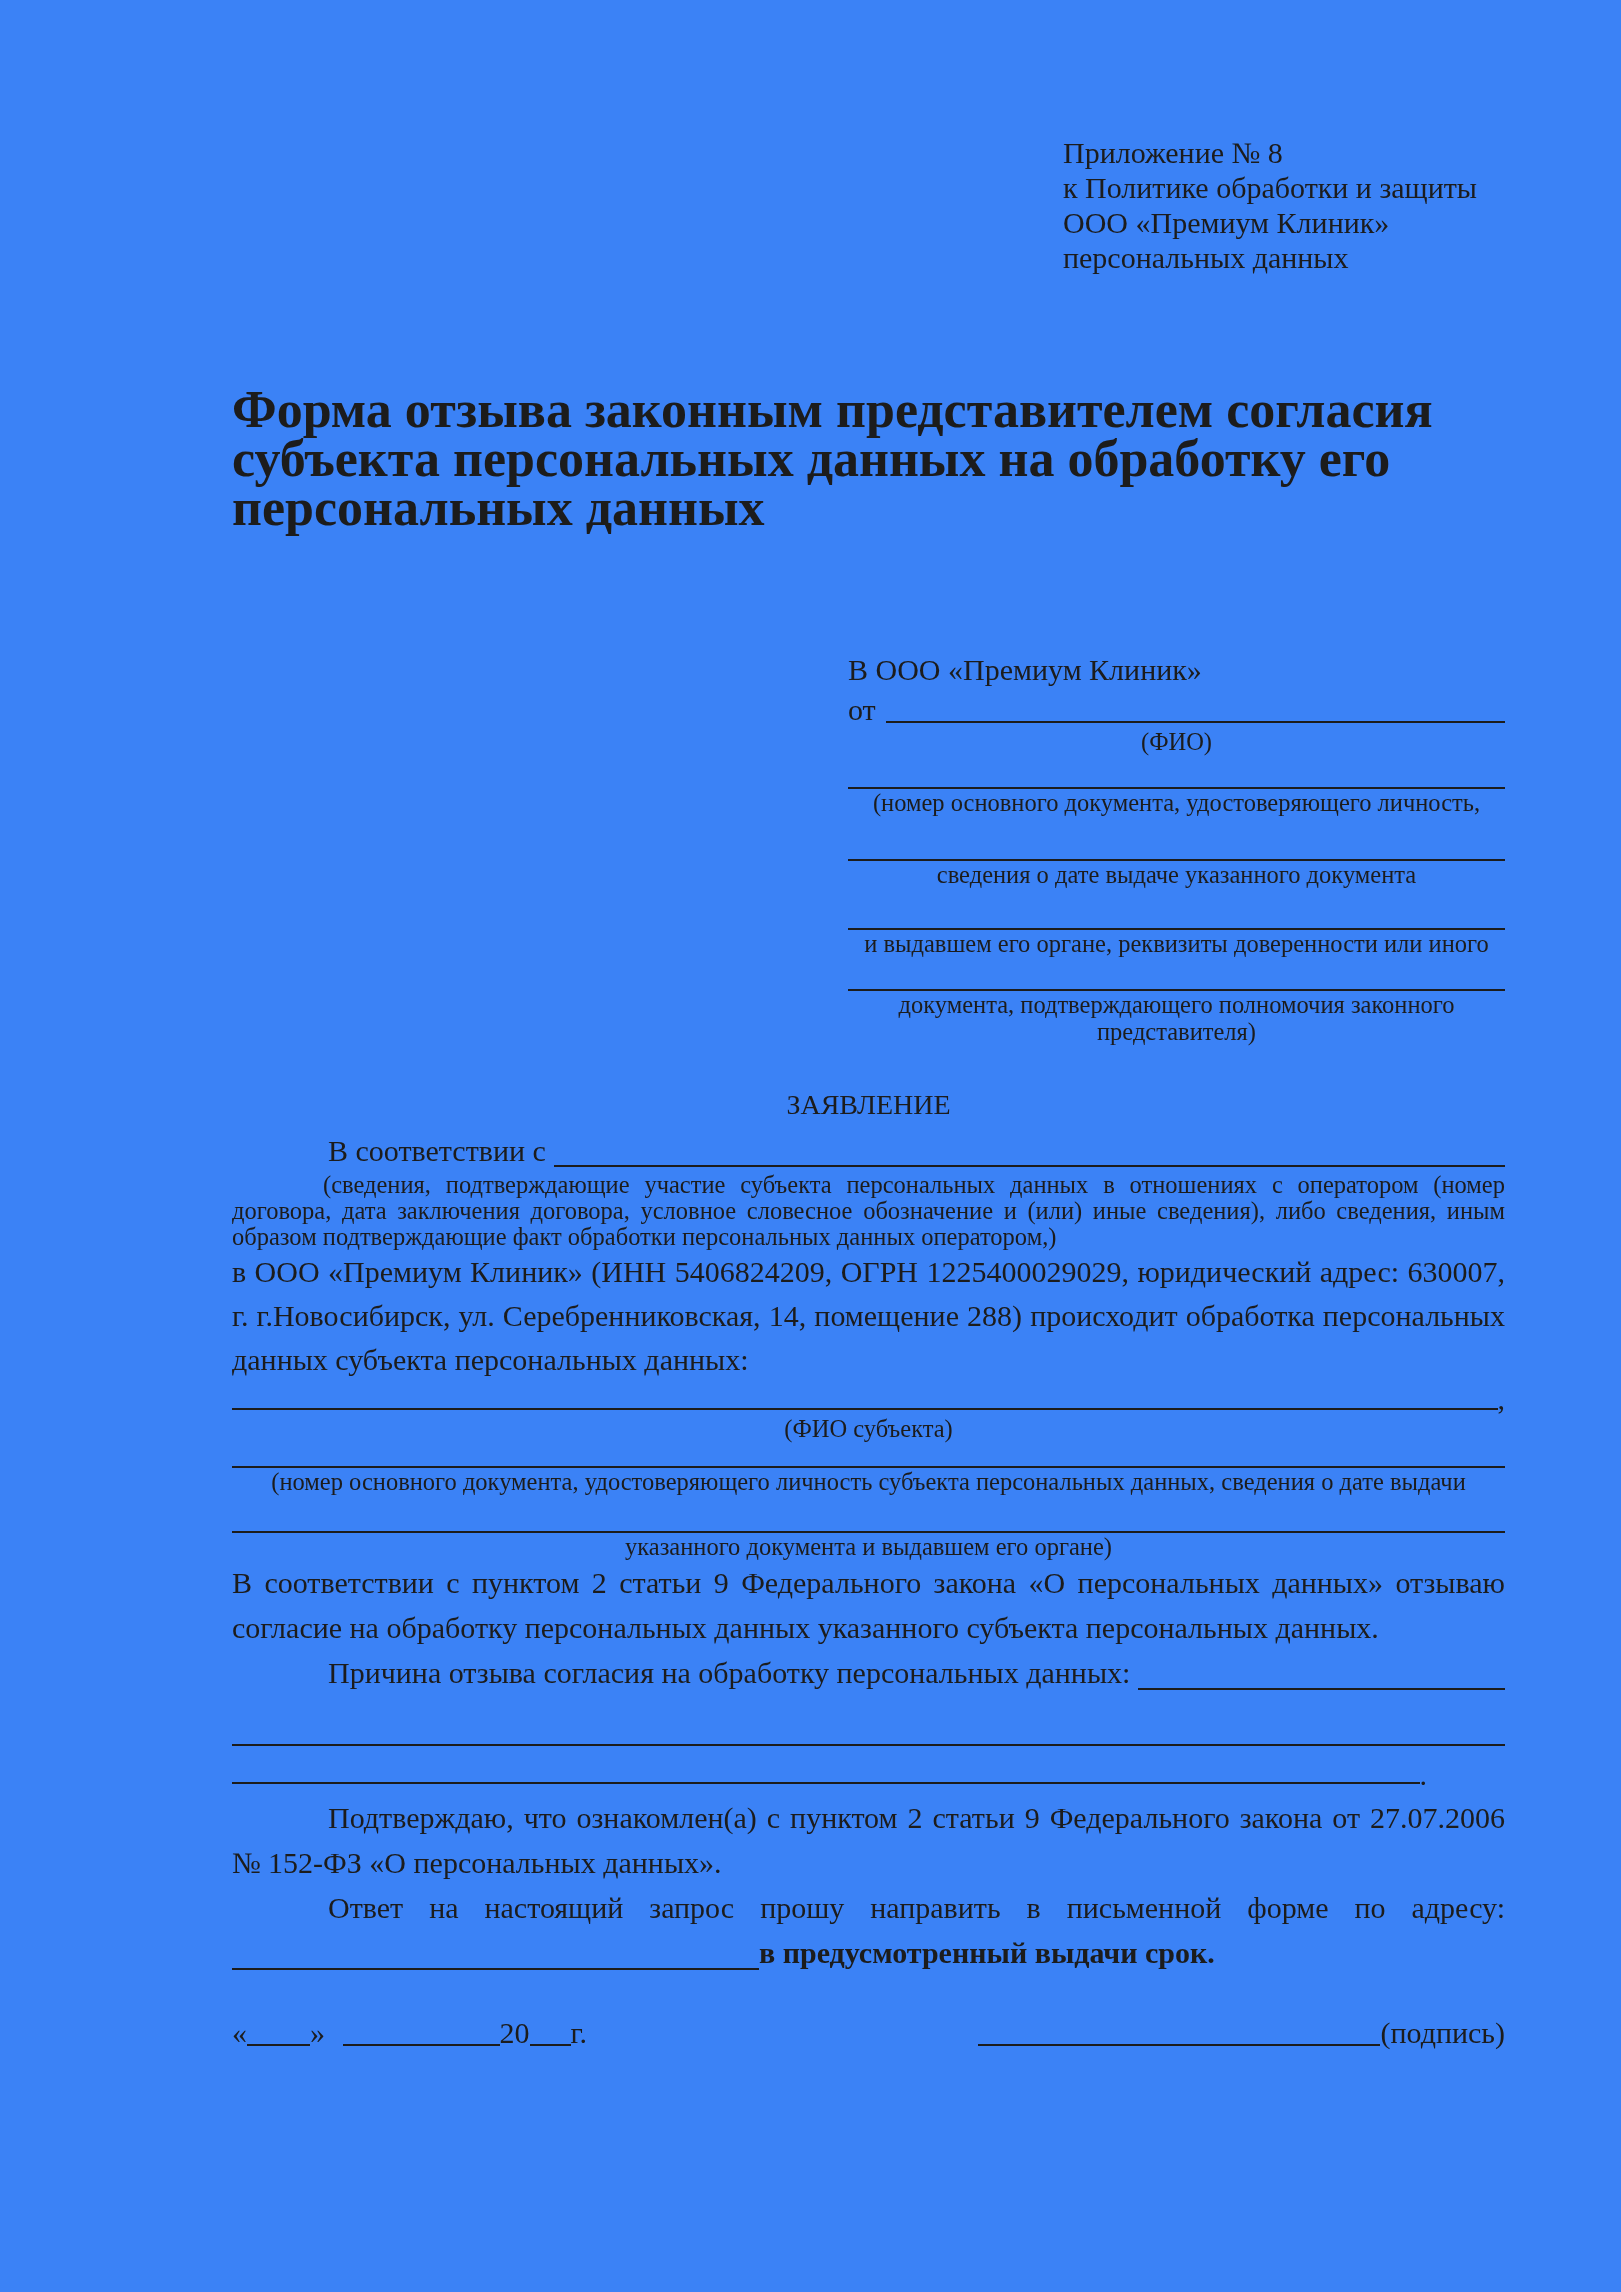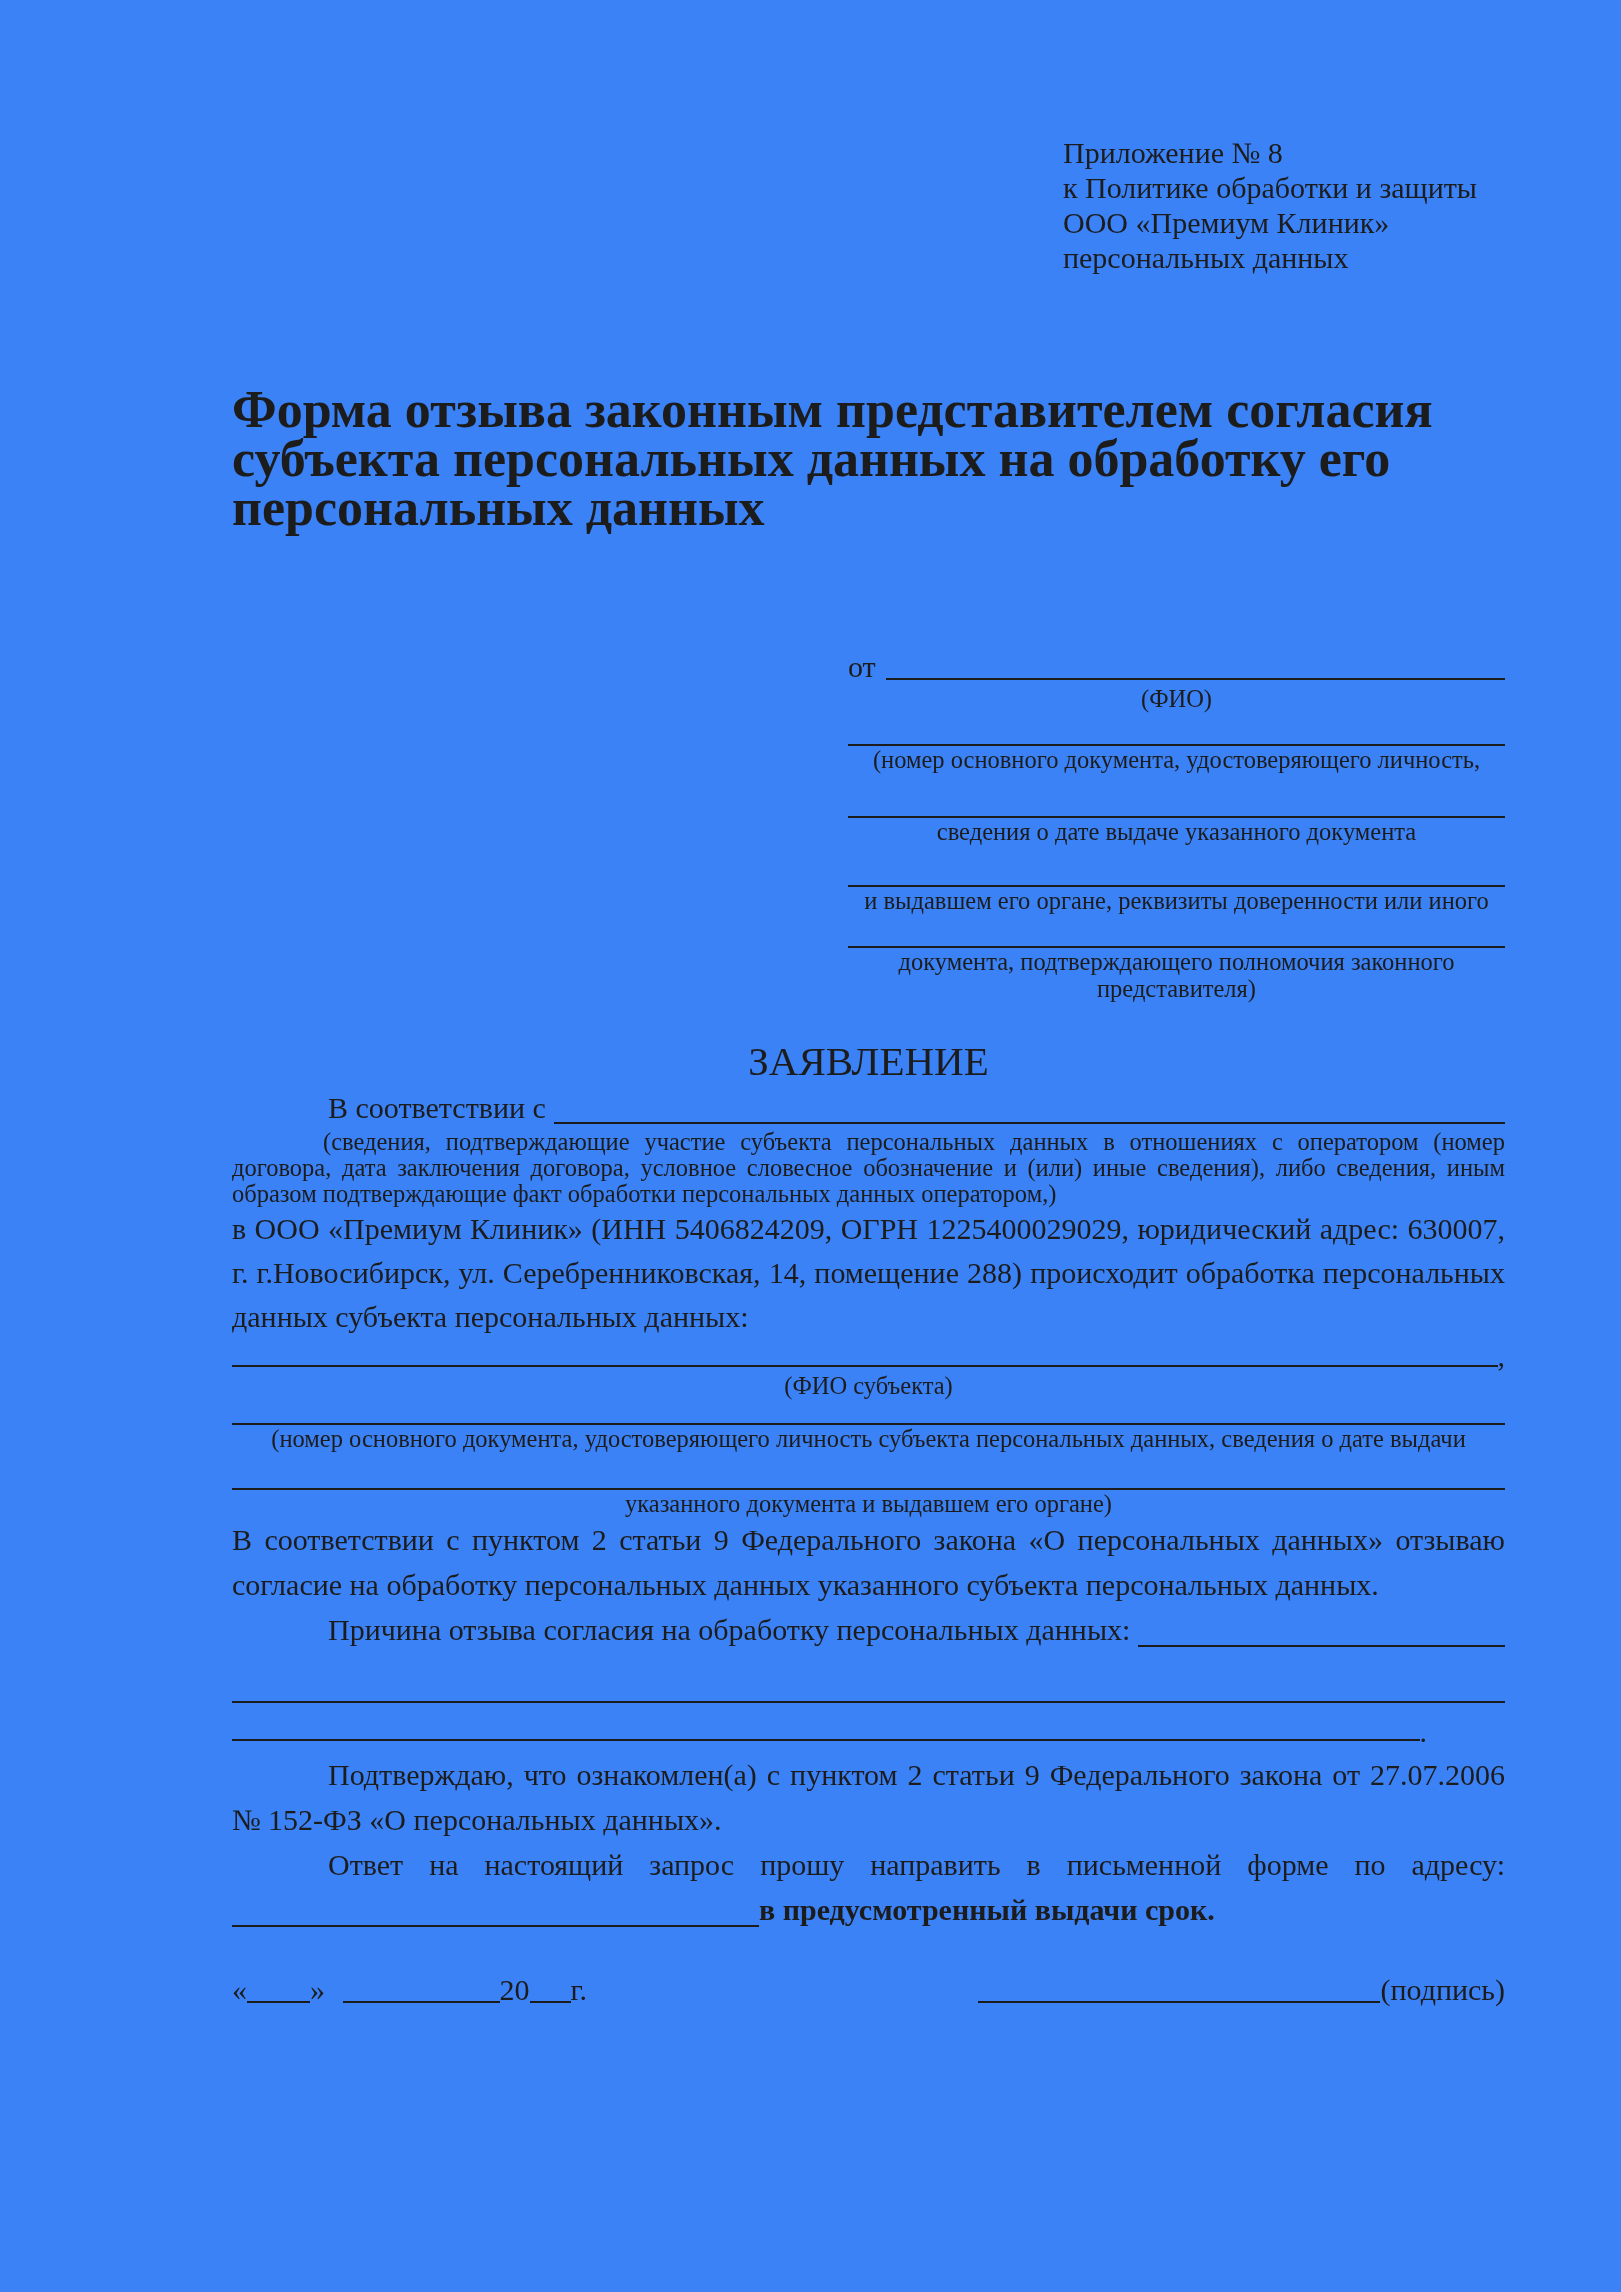--- a/index.html
+++ b/index.html
@@ -57,21 +57,21 @@
   }
   .f1 { margin-top: 7.8px; }
   .f2 { margin-top: 19.6px; }
   .f3 { margin-top: 15.7px; }
   .f4 { margin-top: 7.8px; }
 
   
   .zayavlenie {
     margin-top: 39px;
     text-align: center;
-    font-size: 41px;
+    font-size: 28px;
     line-height: 41px;
   }
   .acc-row { margin-top: 3.9px; height: 43px; }
   .acc-row .label { padding-left: 96px; padding-right: 7.8px; line-height: 43px; white-space: nowrap; }
 
   .fine-print {
     font-size: 24.5px;
     line-height: 26px;
     text-align: justify;
     text-indent: 91px;
@@ -129,20 +129,21 @@
   <div class="header-block">
     <div>Приложение № 8</div>
     <div>к Политике обработки и защиты</div>
     <div>ООО «Премиум Клиник»</div>
     <div>персональных данных</div>
   </div>
 
   <div class="doc-title">Форма отзыва законным представителем согласия субъекта персональных данных на обработку его персональных данных</div>
 
   <div class="addressee">
+    <div class="to-line">В ООО «Премиум Клиник»</div>
     <div class="row from-row">
       <span class="label">от</span>
       <span class="fill"></span>
     </div>
     <div class="caption">(ФИО)</div>
 
     <div class="field-line f1"></div>
     <div class="caption">(номер основного документа, удостоверяющего личность,</div>
 
     <div class="field-line f2"></div>

